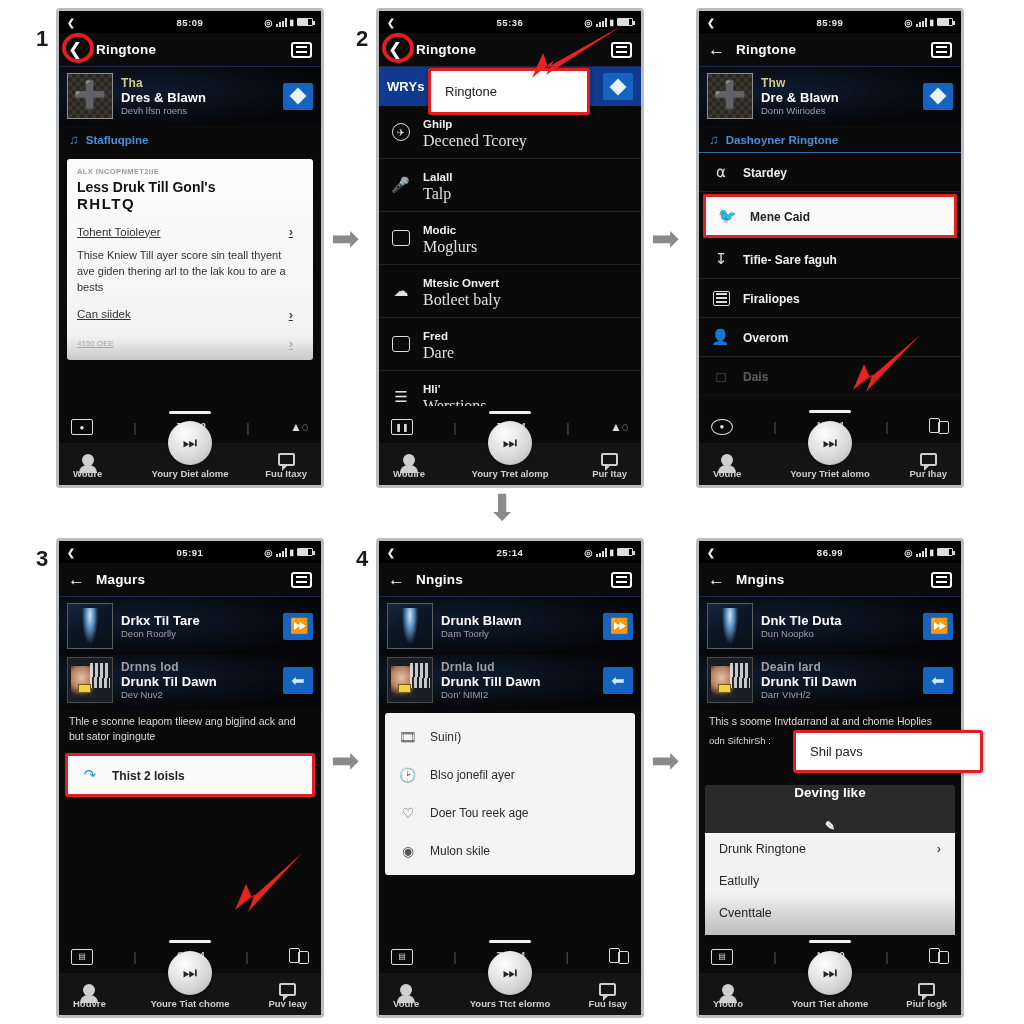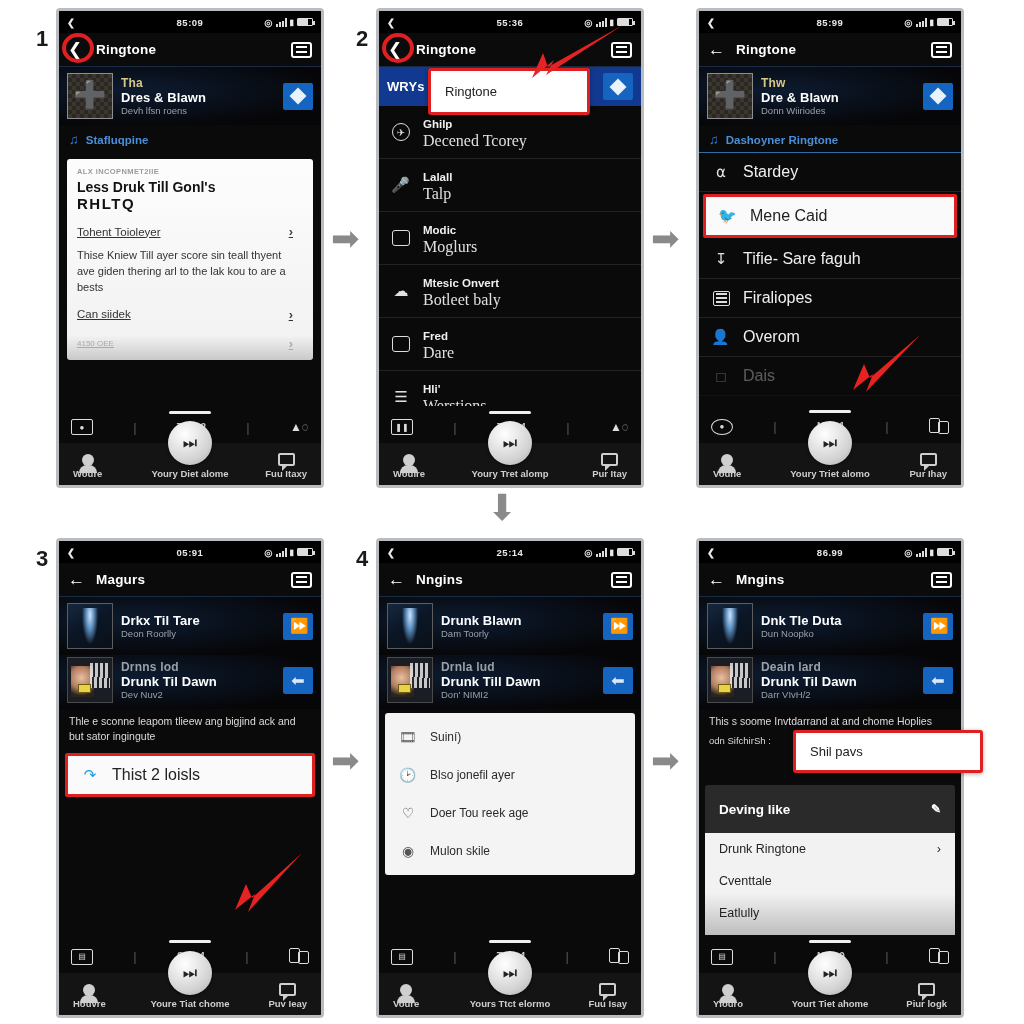--- a/index.html
+++ b/index.html
@@ -151,21 +151,21 @@
   
   .lrow {
     display:flex; align-items:center; gap:11px; padding: 8px 11px;
     border-bottom:1px solid #222; color:#e8e8e8;
   }
   .lrow .ico { width:22px; height:22px; flex:0 0 auto; color:#e0e0e0;
                display:flex; align-items:center; justify-content:center; font-size:15px;}
   .lrow .lt  { min-width:0; }
   .lrow .l1  { font-size:11.5px; font-weight:bold; color:#f0f0f0; white-space:nowrap;}
   .lrow .l2  { font-size:16px; color:#e0e0e0; white-space:nowrap;font-family:Liberation Serif, serif;}
-  .lrow.single .l1 { font-weight:normal; font-size:16px;text-align:right;}
+  .lrow.single .l1 { font-weight:bold; font-size:12px;text-align:right;}
   .lrow.faded { opacity:.35; }
 
   .iconbox { border:1.6px solid #ddd; border-radius:3px; width:18px; height:16px; position:relative;}
   .icon-circ { border:1.6px solid #ddd; border-radius:50%; width:18px; height:18px;
                display:flex;align-items:center;justify-content:center;font-size:10px;}
   .icon-lines { width:17px; height:15px; border:1.6px solid #ddd; border-radius:2px;
                 background: repeating-linear-gradient(180deg,#ddd 0 2px, transparent 2px 4px) center/11px 11px no-repeat;}
 
   
   .hl-row {
@@ -247,21 +247,21 @@
   .sheet-light .sico{ width:20px;height:20px;display:flex;align-items:center;justify-content:center;
       color:#555; font-size:14px; flex:0 0 auto;}
 
   .sheet-grad {
     position:absolute; left:6px; right:6px; bottom:0;
     background: linear-gradient(180deg, #2a2a2a 0%, #2a2a2a 48px, #f2f2f2 48px, #f2f2f2 72%, #bdbdbd 100%);
     z-index:30; border-radius:3px 3px 0 0; overflow:hidden;
   }
   .sheet-grad .ghead{
     height:48px; display:flex; align-items:center; justify-content:space-between;
-    padding: 0 14px; color:#fff; font-size:13.5px; font-weight:bold;
+    padding: 0 14px; color:#fff; font-size:13.5px; font-weight:bold;flex-direction:column;
   }
   .sheet-grad .grow{
     display:flex; align-items:center; justify-content:space-between;
     padding: 9px 14px; color:#242424; font-size:12.5px;
   }
 
   .para-dark { color:#dcdcdc; font-size:10.5px; line-height:1.45; padding: 5px 10px; }
 
   
   .flow-arrow { position:absolute; color:#8a8a8a; z-index:5; }
@@ -847,25 +847,25 @@
         <div class="sheet-grad" style="height:150px;">
           <div class="ghead">
             <span>Deving like</span>
             <span style="font-size:12px;">✎</span>
           </div>
           <div class="grow">
             <span>Drunk Ringtone</span>
             <span>›</span>
           </div>
           <div class="grow">
+            <span>Eatlully</span>
+            <span></span>
+          </div>
+          <div class="grow">
             <span>Cventtale</span>
-            <span></span>
-          </div>
-          <div class="grow">
-            <span>Eatlully</span>
             <span></span>
           </div>
 
         </div>
       </div>
 
       <div class="pbar">
         <div class="handle"></div>
         <div class="row">
           <span class="sq">▤</span>

